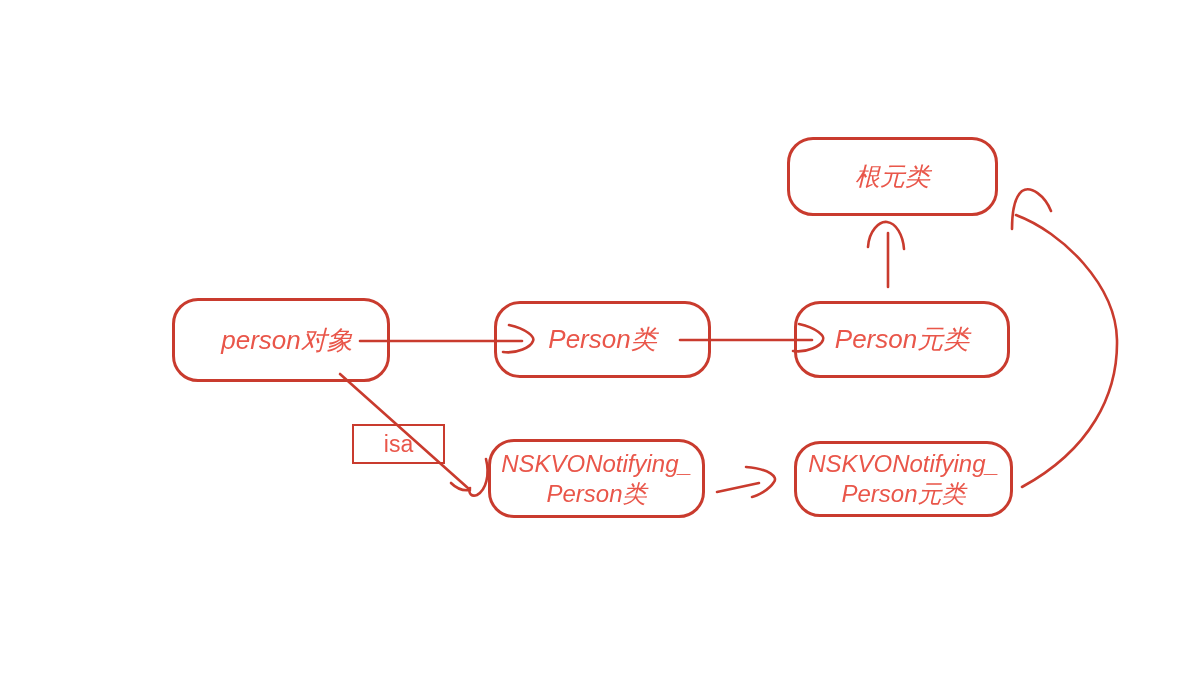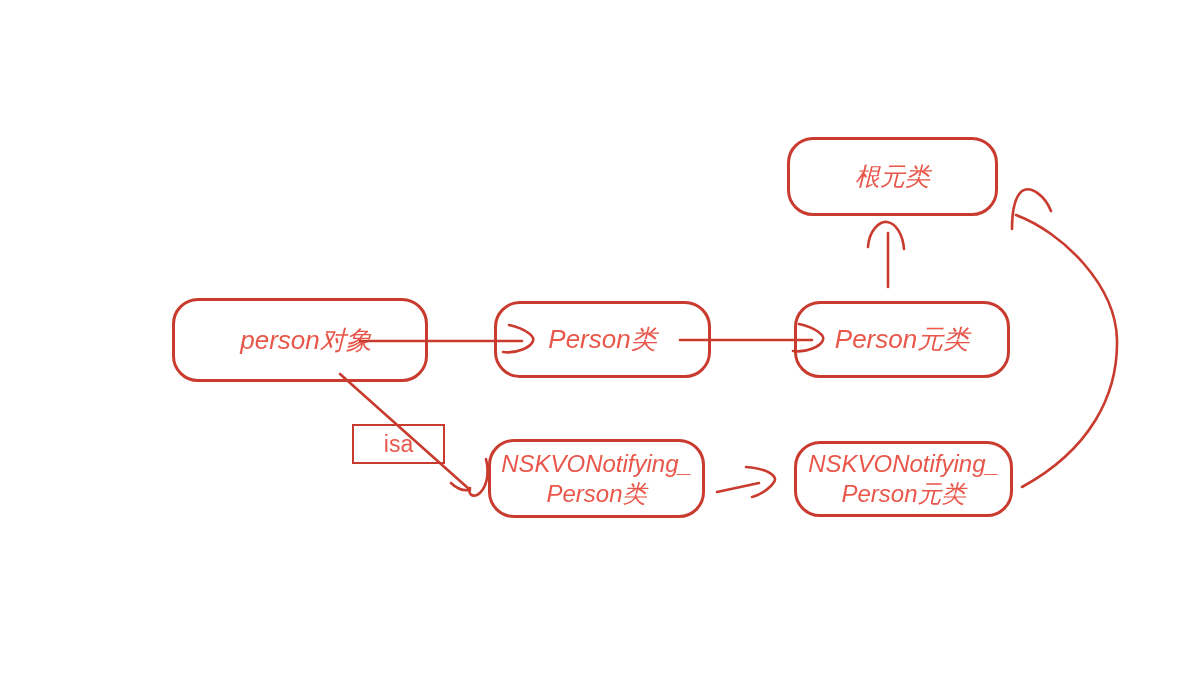--- a/index.html
+++ b/index.html
@@ -18,21 +18,21 @@
     align-items:center;justify-content:center;
     color:#e9564a;
     font-style:italic;
     font-size:26px;
     line-height:1.25;
     box-sizing:border-box;
     background:transparent;
     text-align:right;
   }
   .node .l1,.node .l2{white-space:nowrap;}
-  .node-person-object{left:172px;top:298px;width:256px;height:84px;padding-left:12px;}
+  .node-person-object{left:172px;top:298px;width:218px;height:84px;padding-left:12px;}
   .node-person-class{left:494px;top:301px;width:217px;height:77px;}
   .node-person-metaclass{left:794px;top:301px;width:216px;height:77px;}
   .node-root-metaclass{left:787px;top:137px;width:211px;height:79px;font-size:25px;}
   .node-nskvo-class{left:488px;top:439px;width:217px;height:79px;font-size:24px;}
   .node-nskvo-metaclass{left:794px;top:441px;width:219px;height:76px;font-size:24px;}
   .edge-label-box{
     position:absolute;
     left:352px;top:424px;width:93px;height:40px;
     border:2.5px solid #c93b2e;
     border-radius:0;

